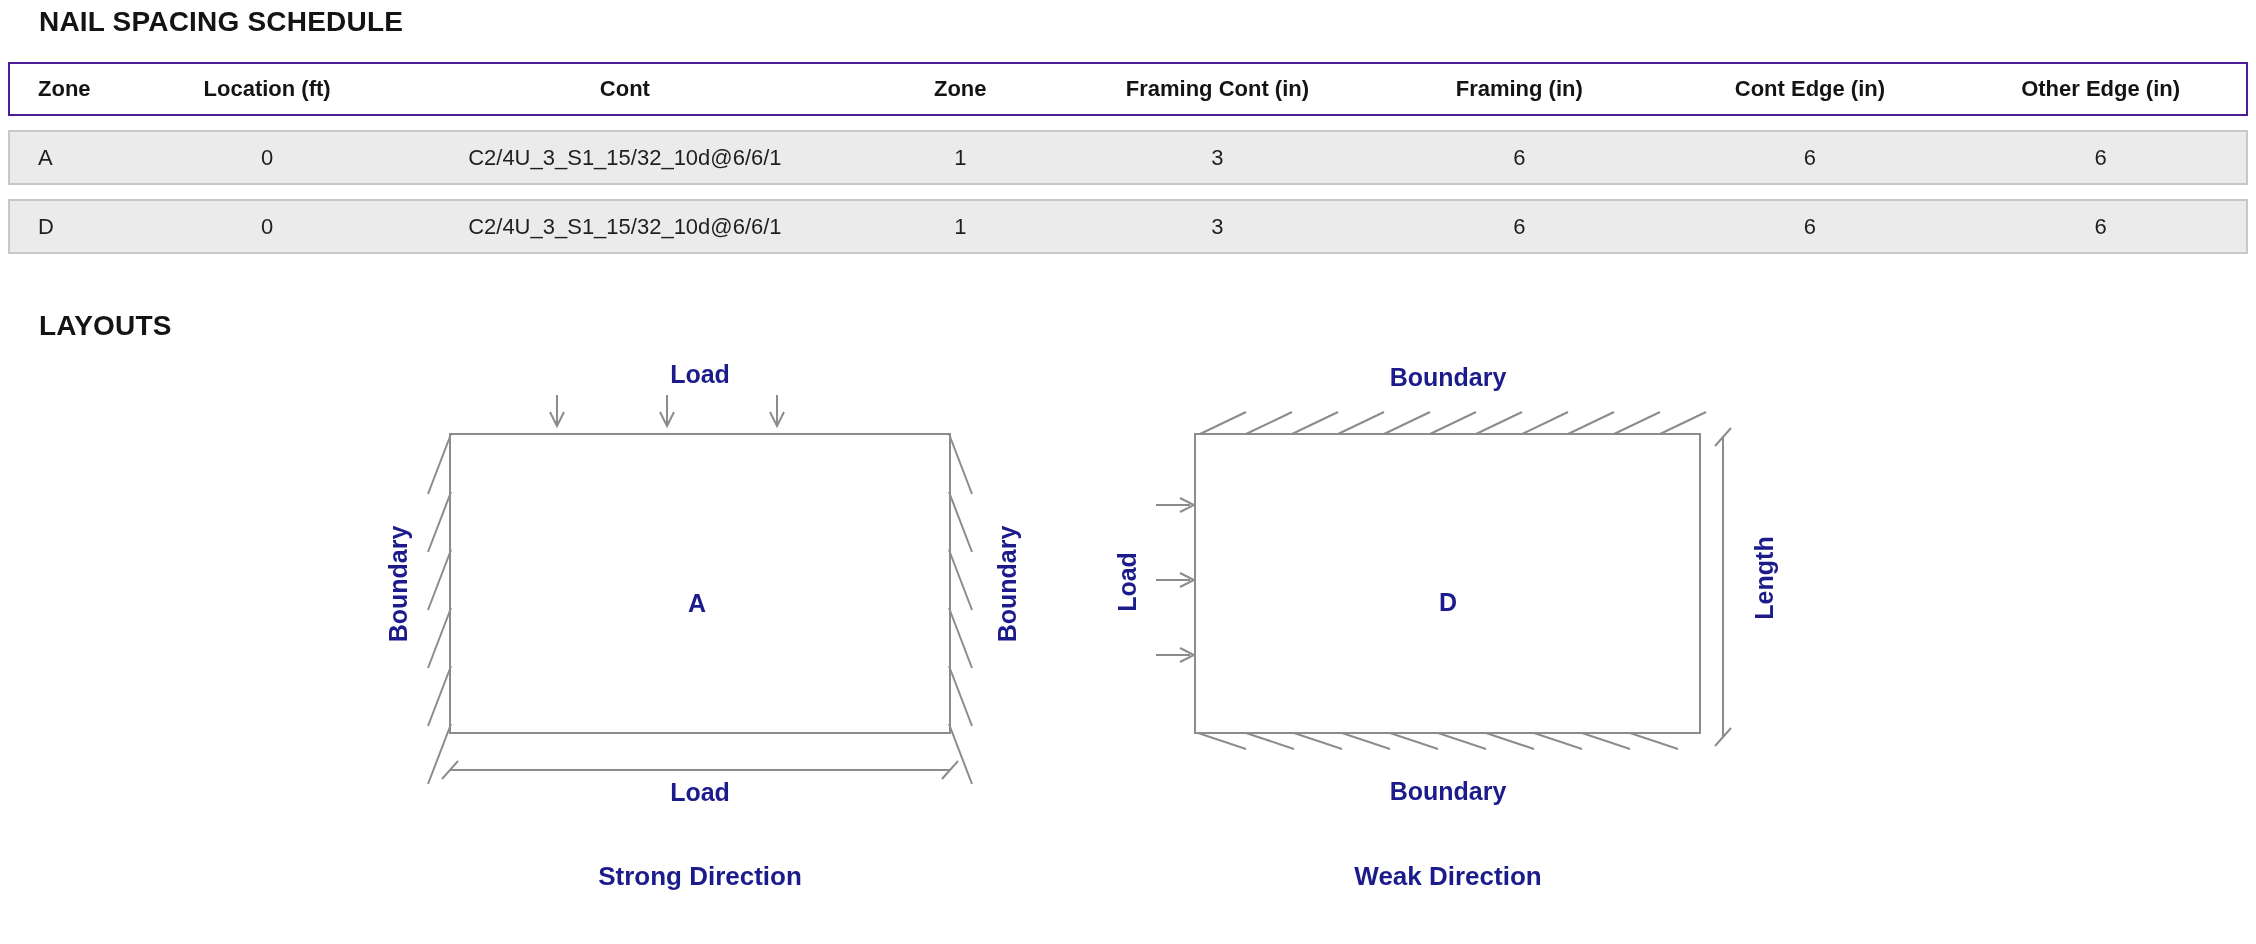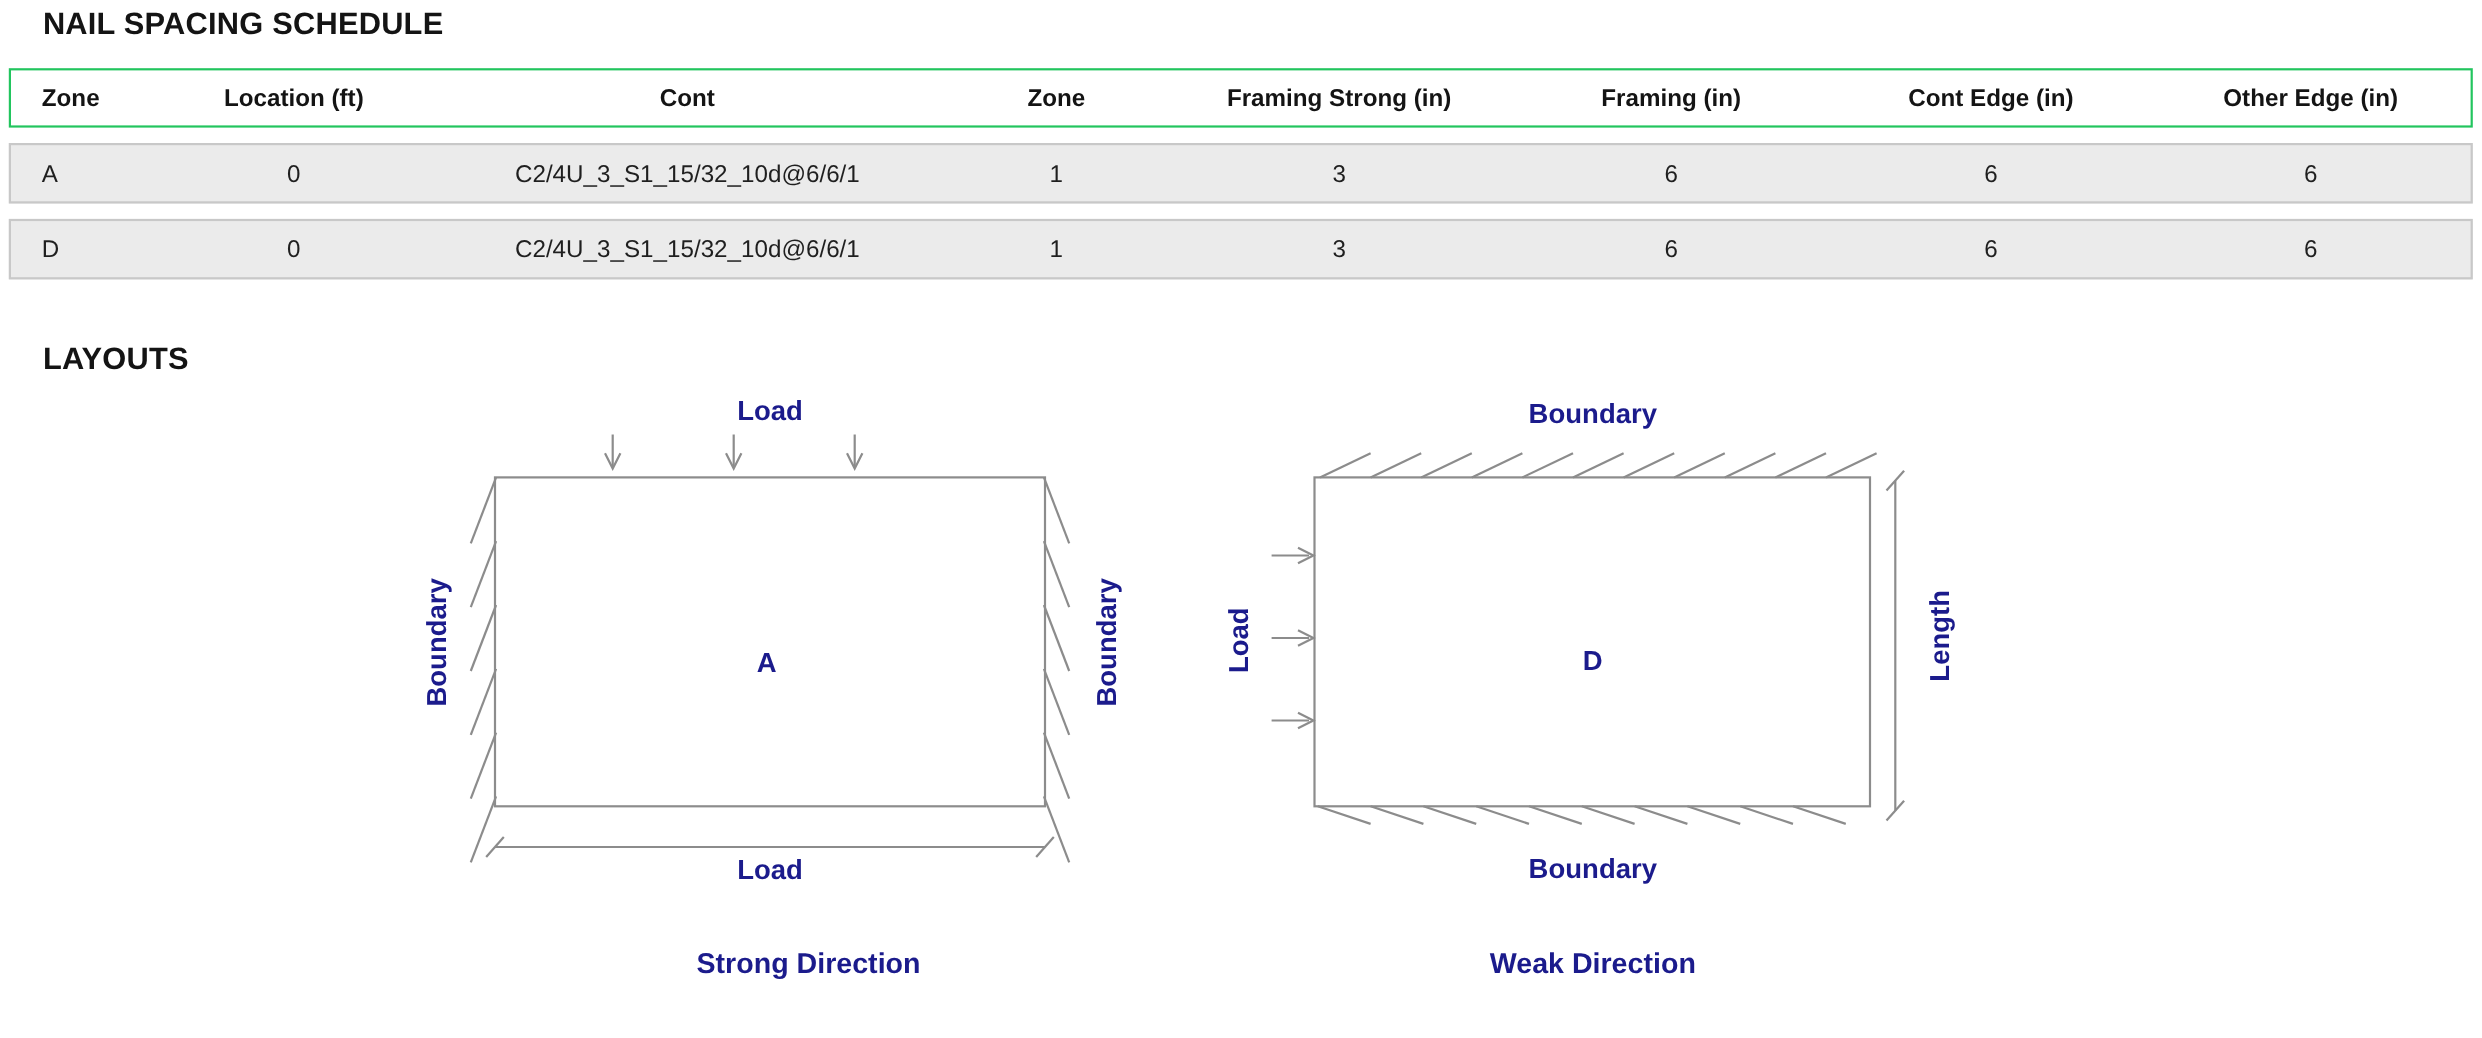--- a/index.html
+++ b/index.html
@@ -7,21 +7,21 @@
        font-family:"Liberation Sans",sans-serif;-webkit-font-smoothing:antialiased;}
   .canvas{position:relative;width:2256px;height:695px;background:#ffffff;}
 
   .sec-title{position:absolute;left:39px;font-size:28px;font-weight:700;color:#141414;
              letter-spacing:.2px;white-space:nowrap;}
 
   
   .tbl{position:absolute;left:8px;top:62px;width:2240px;}
   .trow{display:grid;grid-template-columns:6% 11% 21% 9% 14% 13% 13% 13%;
         align-items:center;box-sizing:border-box;}
-  .thead{height:54px;background:#ffffff;border:2px solid #22c55e;
+  .thead{height:54px;background:#ffffff;border:2px solid #4c1d95;
          font-weight:700;font-size:22px;color:#141414;}
   .tdata{height:55px;background:#ebebeb;border:2px solid #c8c8c8;
          font-size:22px;color:#1f1f1f;margin-top:14px;}
   .cell{text-align:center;white-space:nowrap;overflow:hidden;}
   .cell.zone{text-align:left;padding-left:28px;}
 
   
   .dsvg{position:absolute;}
   .dlabel{position:absolute;transform:translate(-50%,-50%);
           font-weight:700;font-size:25px;color:#1b1b8c;white-space:nowrap;}
@@ -35,21 +35,21 @@
 <div class="canvas">
 
   <div class="sec-title" style="top:6px;">NAIL SPACING SCHEDULE</div>
 
   <div class="tbl">
     <div class="trow thead">
       <div class="cell zone">Zone</div>
       <div class="cell">Location (ft)</div>
       <div class="cell">Cont</div>
       <div class="cell">Zone</div>
-      <div class="cell">Framing Strong (in)</div>
+      <div class="cell">Framing Cont (in)</div>
       <div class="cell">Framing (in)</div>
       <div class="cell">Cont Edge (in)</div>
       <div class="cell">Other Edge (in)</div>
     </div>
 
     <div class="trow tdata">
       <div class="cell zone">A</div>
       <div class="cell">0</div>
       <div class="cell">C2/4U_3_S1_15/32_10d@6/6/1</div>
       <div class="cell">1</div>
@@ -150,21 +150,21 @@
       <line x1="615" y1="66" x2="631" y2="48"></line>
       <line x1="615" y1="366" x2="631" y2="348"></line>
     </g>
   </svg>
 
   <span class="dlabel" style="left:700px;top:374px;">Load</span>
   <span class="dlabel vert" style="left:398px;top:584px;">Boundary</span>
   <span class="dlabel vert" style="left:1007px;top:584px;">Boundary</span>
   <span class="dlabel" style="left:697px;top:603px;">A</span>
   <span class="dlabel" style="left:700px;top:792px;">Load</span>
-  <span class="dlabel caption" style="left:735px;top:876px;">Strong Direction</span>
+  <span class="dlabel caption" style="left:700px;top:876px;">Strong Direction</span>
 
   <span class="dlabel" style="left:1448px;top:377px;">Boundary</span>
   <span class="dlabel vert" style="left:1127px;top:582px;">Load</span>
   <span class="dlabel" style="left:1448px;top:602px;">D</span>
   <span class="dlabel vert" style="left:1764px;top:578px;">Length</span>
   <span class="dlabel" style="left:1448px;top:791px;">Boundary</span>
   <span class="dlabel caption" style="left:1448px;top:876px;">Weak Direction</span>
 
 </div>
 

